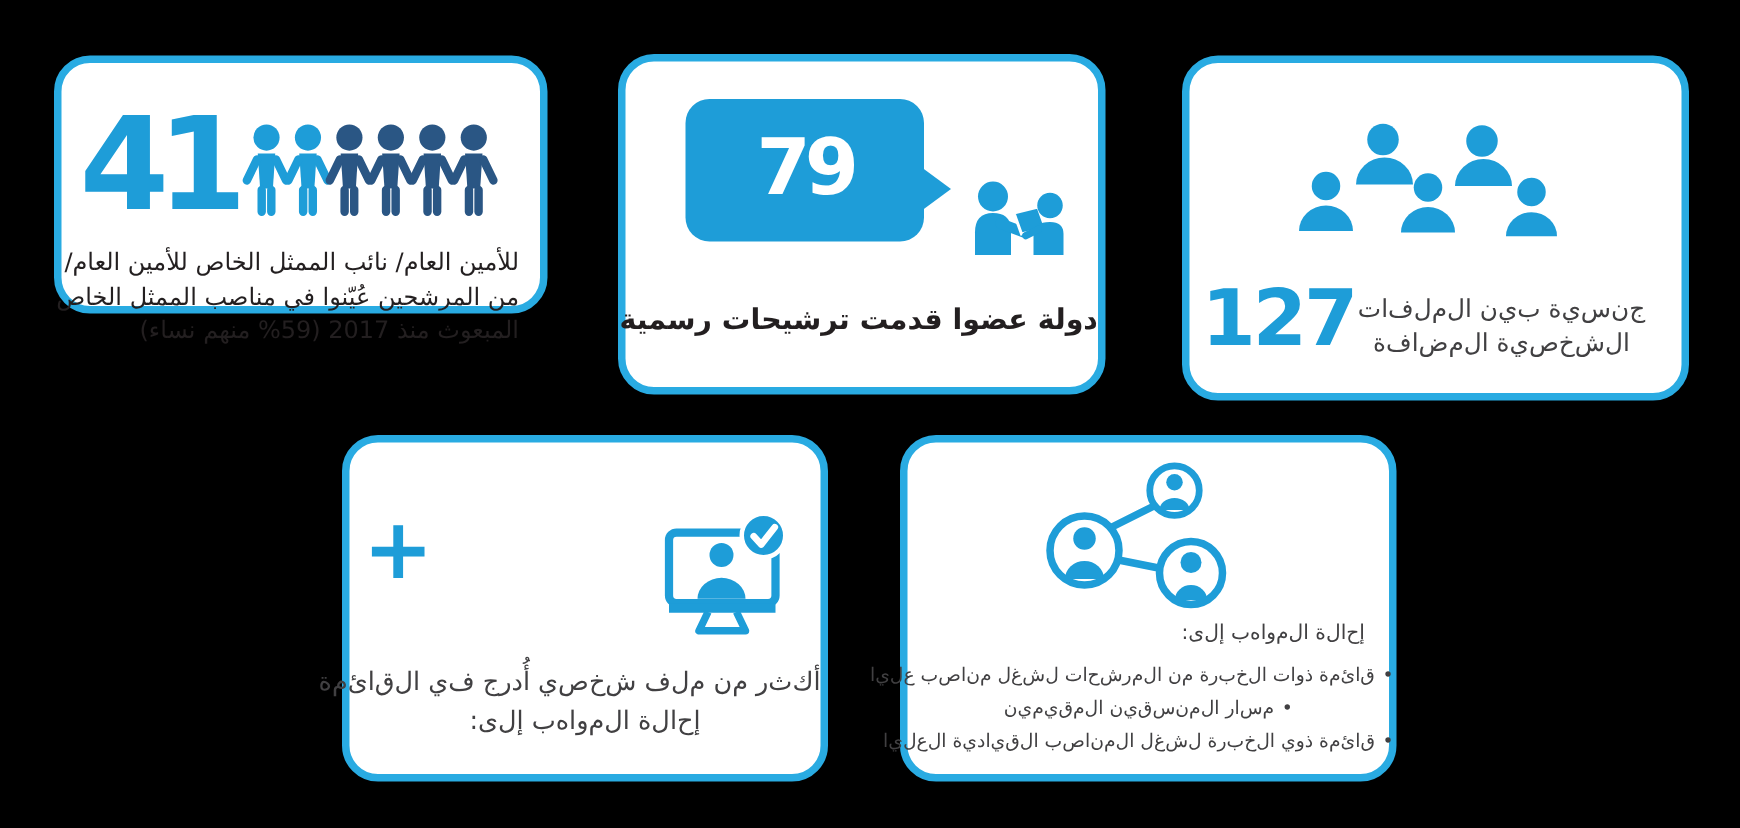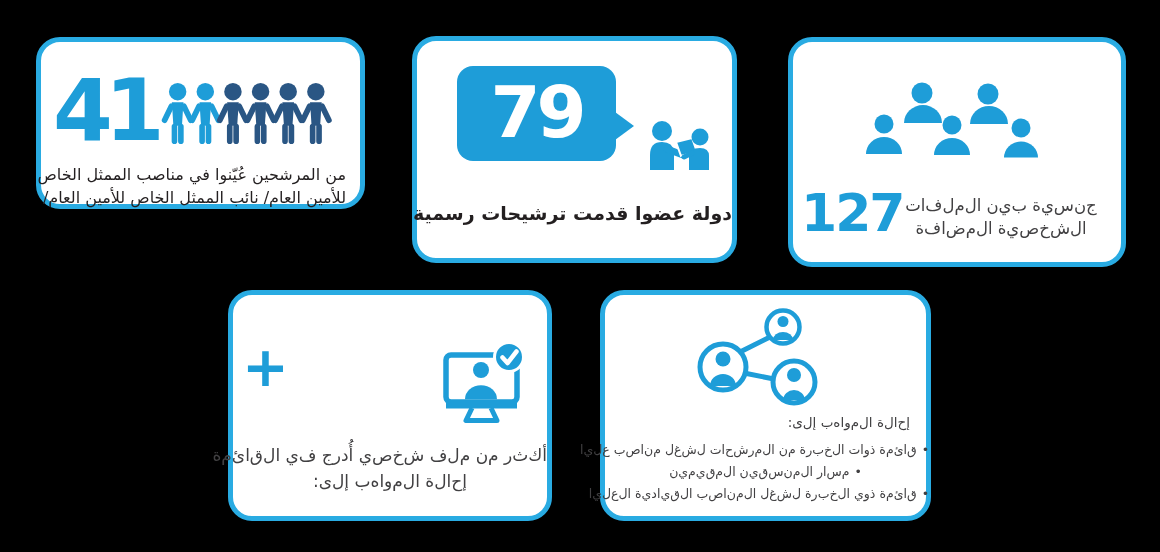--- a/index.html
+++ b/index.html
@@ -35,21 +35,21 @@
   .num-41{left:12px;top:37px;font-size:86px;line-height:63px;letter-spacing:-8px}
   .people-chain{left:120px;top:40px;width:172px;height:64px}
   .people-chain .light{color:var(--accent,#1E9DD8)}
   .people-chain .dark{color:var(--navy,#2A5684)}
   .c1-text{right:14px;top:122px;text-align:right;color:var(--text,#231F20);
            font-size:16px;line-height:22.5px;white-space:nowrap}
 
   
   .bubble{left:40px;top:25px;width:159px;height:95px;border-radius:16px;
           background:var(--accent,#1E9DD8);text-align:center}
-  .num-79{font-size:72px;line-height:92px;letter-spacing:-4px;font-weight:bold;color:#fff}
+  .num-79{font-size:52px;line-height:92px;letter-spacing:-4px;font-weight:bold;color:#fff}
   .bubble-tail{left:198px;top:71px;width:0;height:0;
     border-top:14px solid transparent;border-bottom:14px solid transparent;
     border-left:19px solid var(--accent,#1E9DD8)}
   .meeting-icon{left:228px;top:79px;width:68px;height:50px;color:var(--accent,#1E9DD8)}
   .c2-label{left:0;right:0;top:161px;text-align:center;font-size:19px;font-weight:bold;
             color:var(--text,#231F20);white-space:nowrap}
 
   
   .group-icon{left:65px;top:36px;width:185px;height:80px;color:var(--accent,#1E9DD8)}
   .num-127{left:8px;top:151px;font-size:52px;line-height:40px;letter-spacing:-2px}
@@ -86,22 +86,23 @@
         </g>
       </defs>
       <use href="#pp" x="0" class="light"></use>
       <use href="#pp" x="28.5" class="light"></use>
       <use href="#pp" x="57" class="dark"></use>
       <use href="#pp" x="85.5" class="dark"></use>
       <use href="#pp" x="114" class="dark"></use>
       <use href="#pp" x="142.5" class="dark"></use>
     </svg>
     <div class="abs c1-text" dir="rtl">
+      <div>للأمين العام/ نائب الممثل الخاص للأمين العام/</div>
       <div>من المرشحين عُيّنوا في مناصب الممثل الخاص</div>
-      <div>للأمين العام/ نائب الممثل الخاص للأمين العام/</div>
+      <div>المبعوث منذ 2017 (59% منهم نساء)</div>
     </div>
   </section>
 
   <section class="card card-nominations">
     <div class="abs bubble">
       <span class="num-79">79</span>
     </div>
     <div class="abs bubble-tail"></div>
     <svg class="abs meeting-icon" viewBox="0 0 68 50">
       <circle cx="17" cy="11" r="10" fill="currentColor"></circle>

